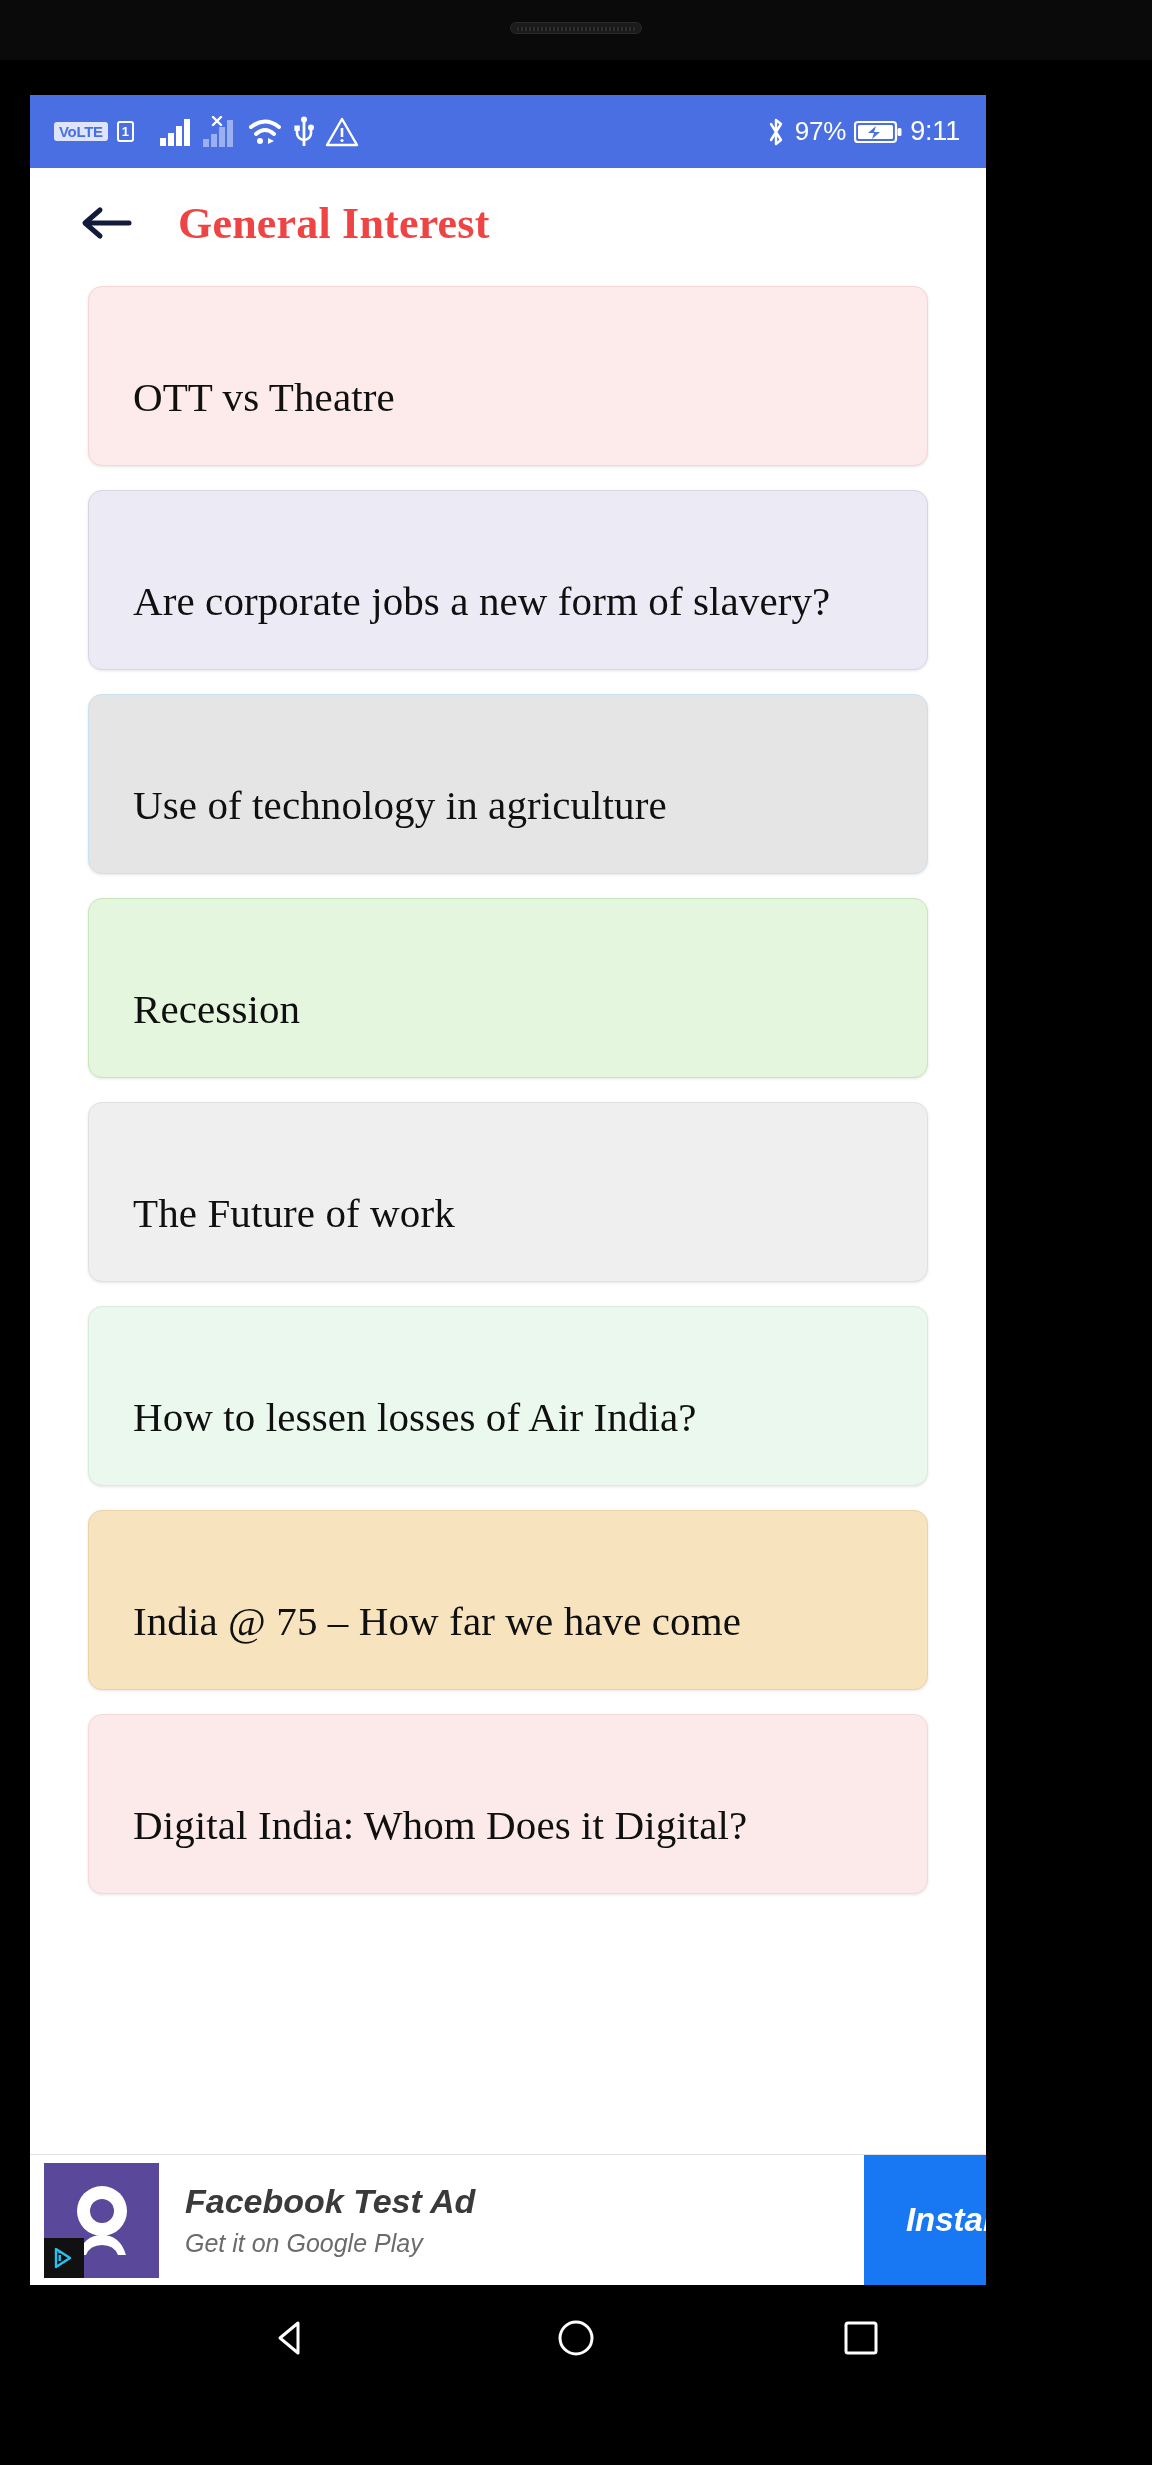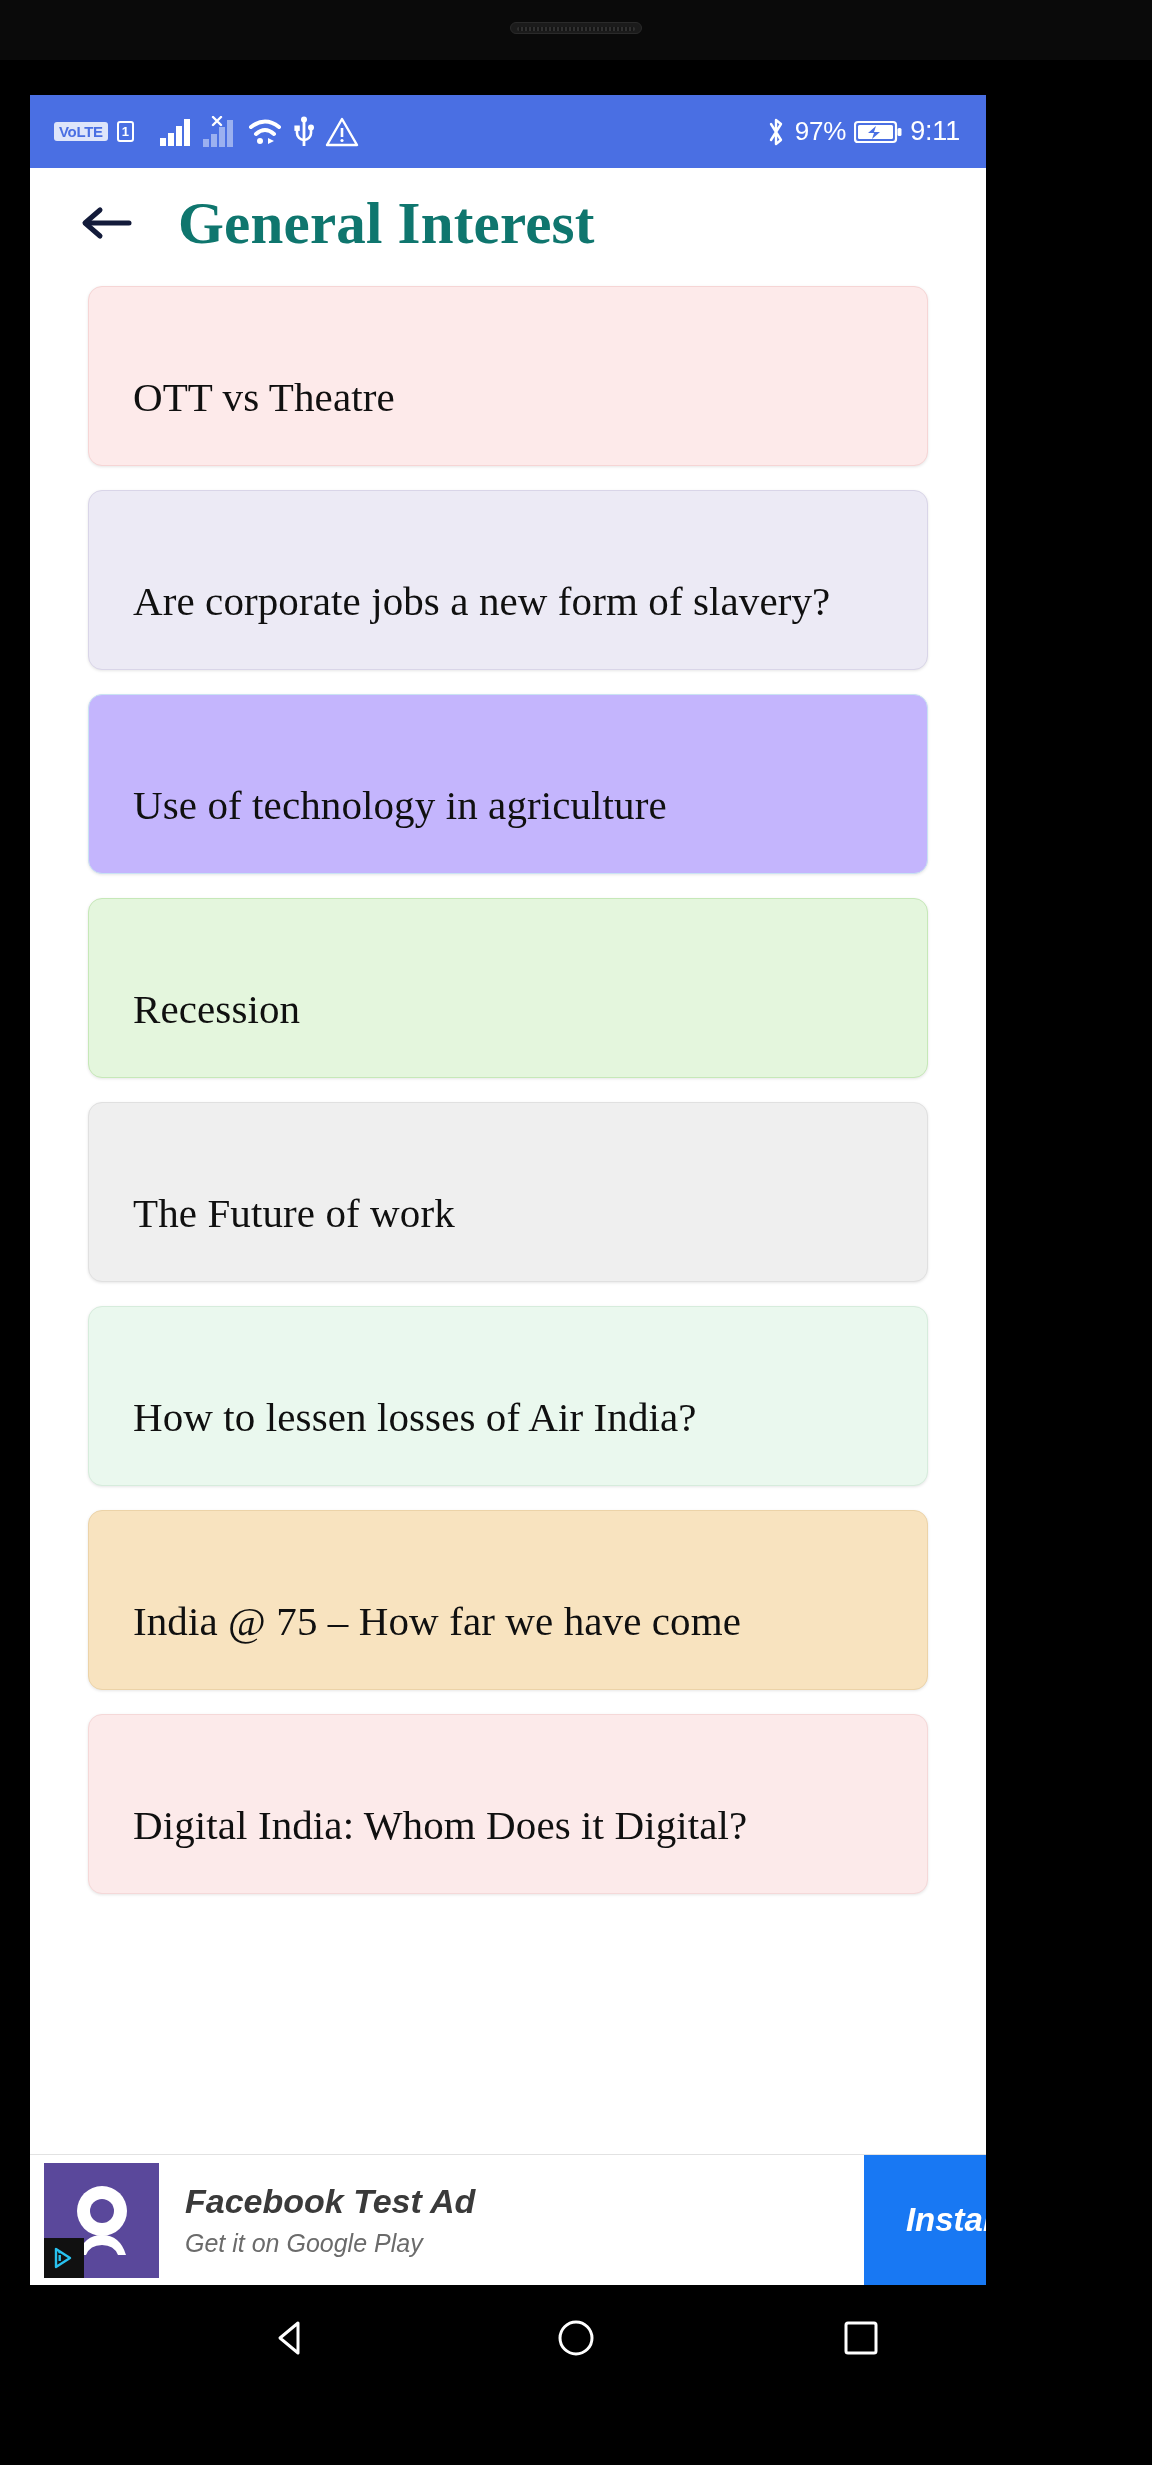--- a/index.html
+++ b/index.html
@@ -134,22 +134,22 @@
 
   #back-button {
     width: 56px; height: 44px;
     display: flex; align-items: center; justify-content: center;
     cursor: pointer;
   }
 
   #page-title {
     font-family: "Liberation Serif", "DejaVu Serif", serif;
     font-weight: bold;
-    font-size: 59px;
-    color: #0f766e;
+    font-size: 44px;
+    color: #ef4444;
     letter-spacing: 0.2px;
   }
 
   
   #topic-list {
     padding: 8px 58px 0 58px;
     display: flex;
     flex-direction: column;
     gap: 24px;
   }
@@ -375,21 +375,21 @@
     <div id="topic-list">
 
       <div class="topic-card" style="background:#fdeaea;border-color:#f6d5d5;">
         <span class="topic-label">OTT vs Theatre</span>
       </div>
 
       <div class="topic-card" style="background:#eceaf5;border-color:#d9d5e8;">
         <span class="topic-label">Are corporate jobs a new form of slavery?</span>
       </div>
 
-      <div class="topic-card" style="background:#c4b5fd;border-color:#c9e2f3;">
+      <div class="topic-card" style="background:#e5e5e5;border-color:#c9e2f3;">
         <span class="topic-label">Use of technology in agriculture</span>
       </div>
 
       <div class="topic-card" style="background:#e4f6dd;border-color:#c6e8b8;">
         <span class="topic-label">Recession</span>
       </div>
 
       <div class="topic-card" style="background:#efefef;border-color:#e0e0e0;">
         <span class="topic-label">The Future of work</span>
       </div>

